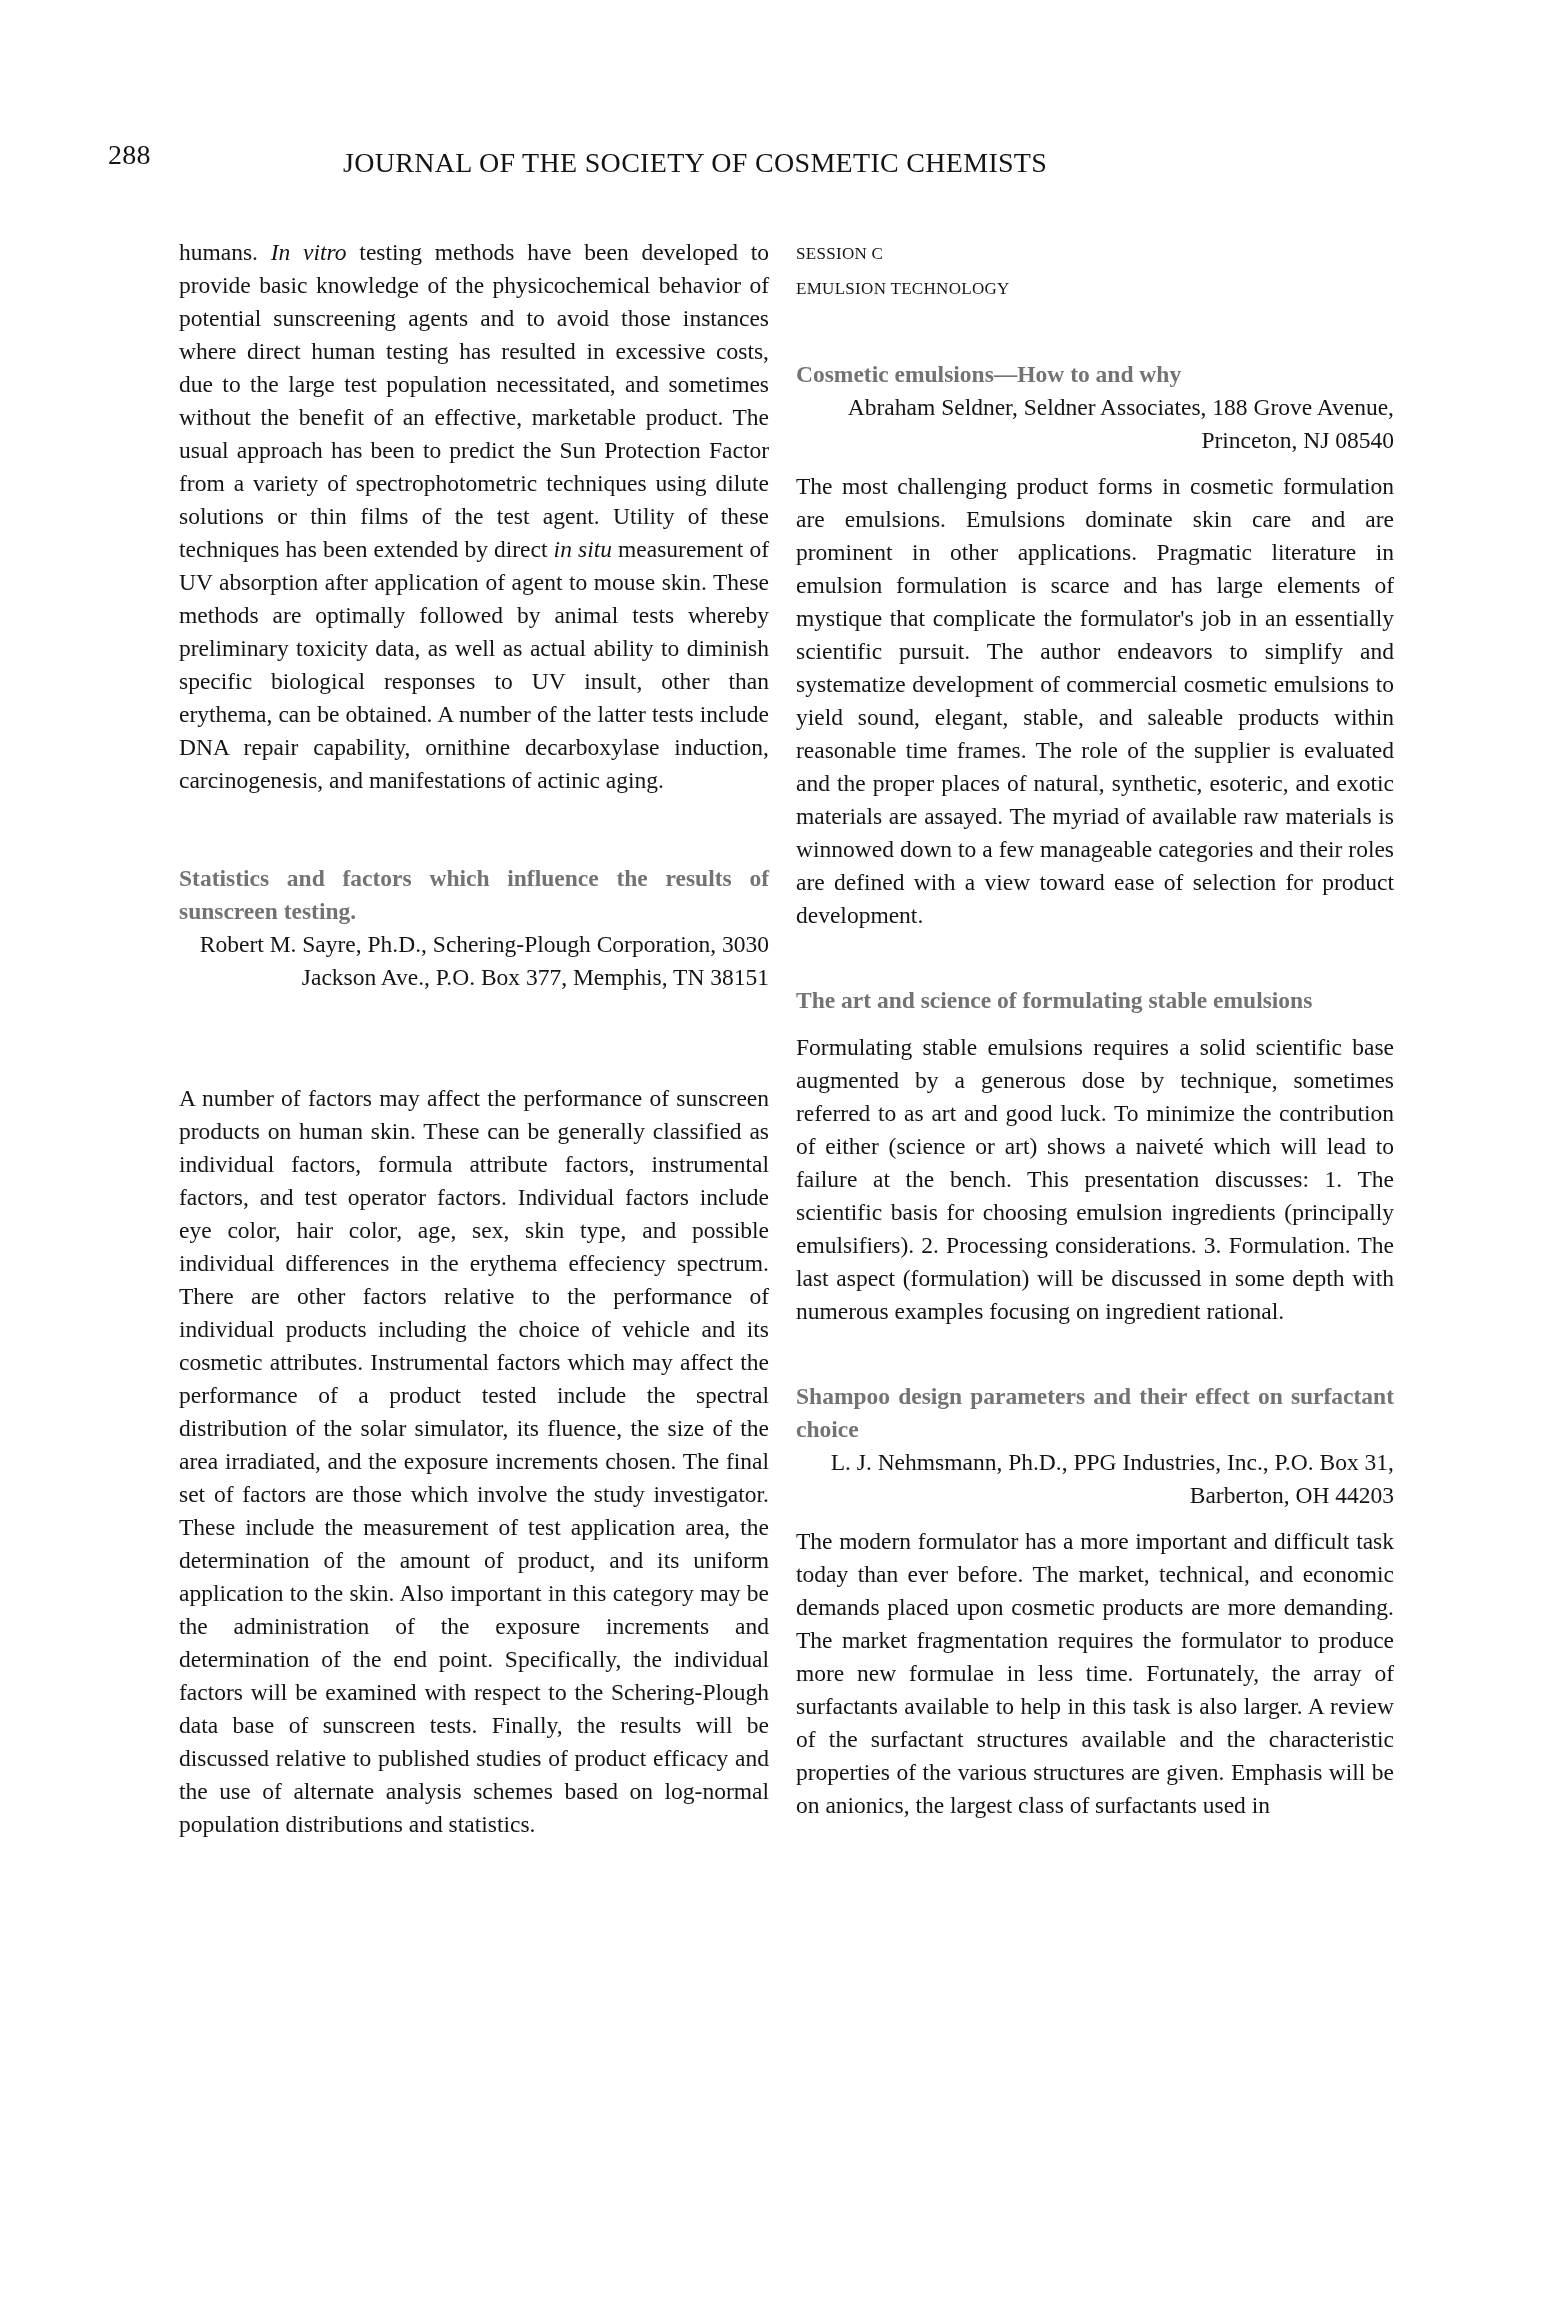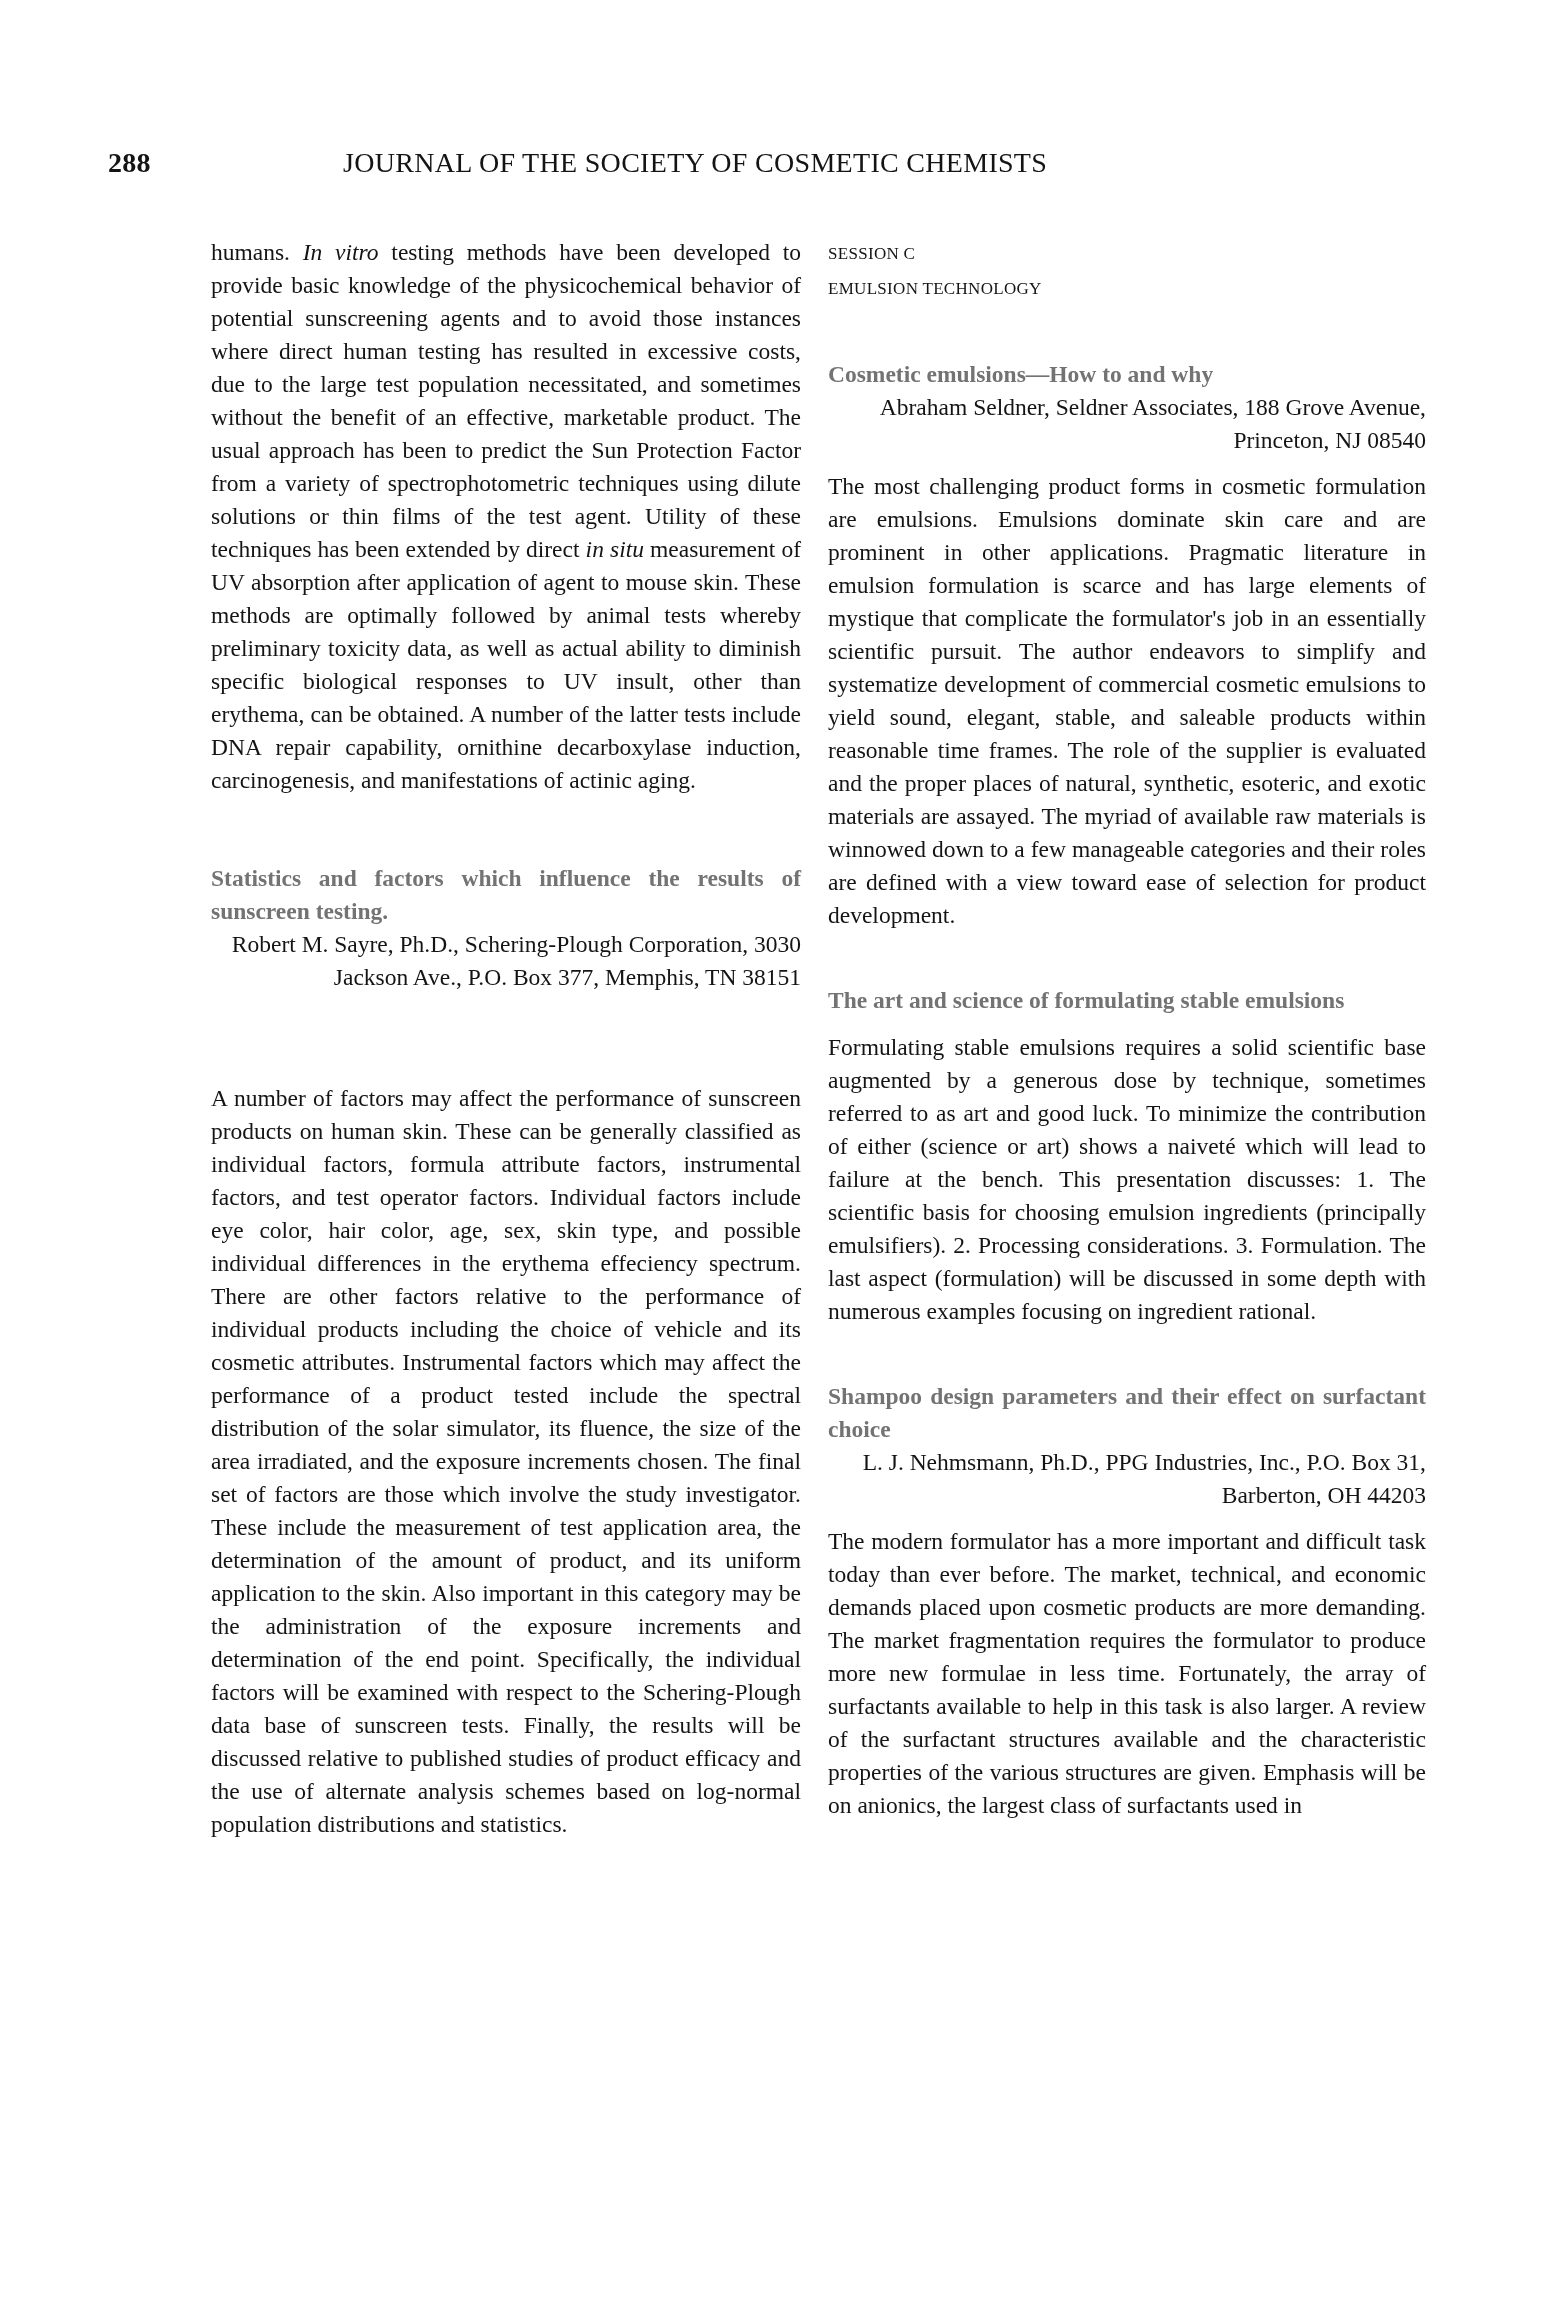--- a/index.html
+++ b/index.html
@@ -5,26 +5,26 @@
   html, body { margin: 0; padding: 0; background: #ffffff; }
   body {
     width: 1567px; height: 2314px; position: relative; overflow: hidden;
     font-family: "Liberation Serif", "DejaVu Serif", serif;
     color: #141414;
   }
   .header {
     position: absolute; left: 108px; top: 136px; width: 1297px; height: 38px;
     font-size: 28px; line-height: 38px; letter-spacing: 0.3px;
   }
-  .header .page-num { position: absolute; left: 0; top: 8px; font-weight: bold; }
+  .header .page-num { position: absolute; left: 0; top: 0; }
   .header .journal { position: absolute; left: 235px; top: 8px; }
   .col {
     position: absolute; top: 236px;
     font-size: 23.5px; line-height: 33px;
-    text-align: justify; hyphens: manual; margin-left: 32px;
+    text-align: justify; hyphens: manual;
   }
   .col.left { left: 179px; width: 590px; }
   .col.right { left: 796px; width: 598px; }
   .col p { margin: 0; }
   .head { font-weight: bold; color: #737373; }
   .session { font-size: 17px; line-height: 35px; letter-spacing: 0.3px; }
   .gap-m { height: 52px; }
   .gap-l { height: 65px; }
   .gap-xl { height: 88px; }
   .author { text-align: right; }

